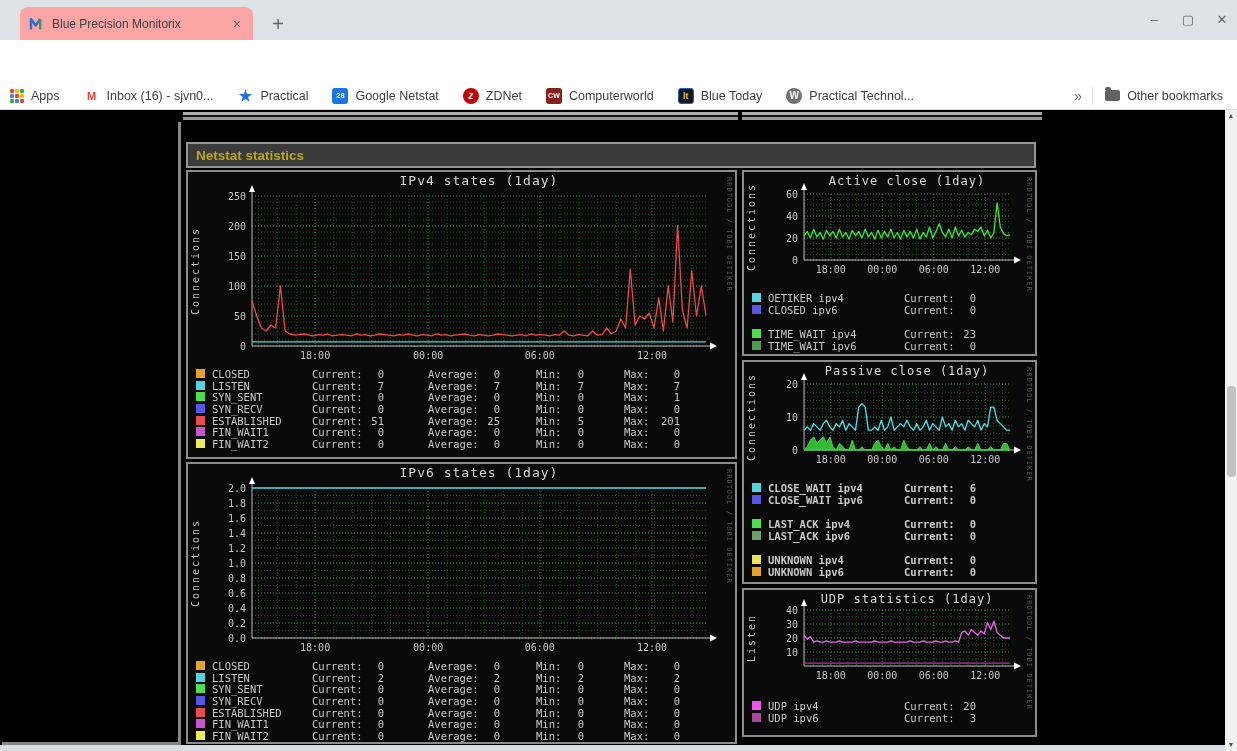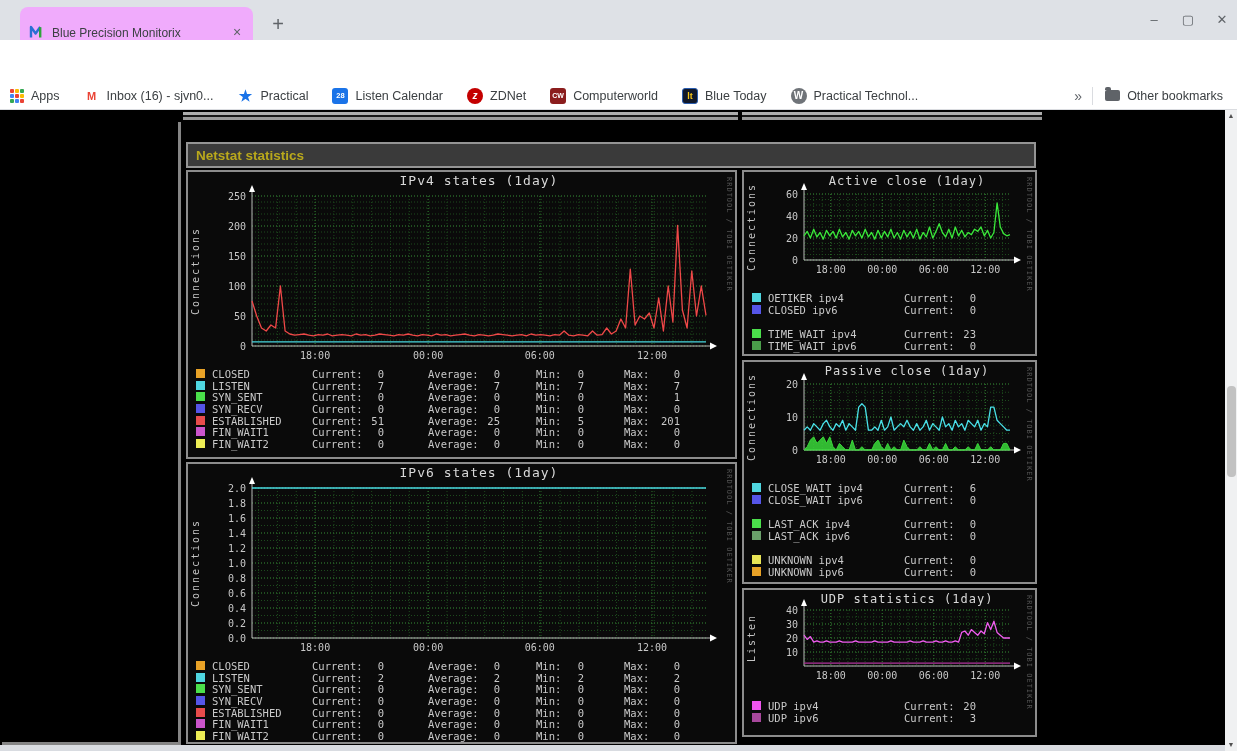--- a/index.html
+++ b/index.html
@@ -2,22 +2,22 @@
 <html><head>
 <meta charset="utf-8">
 <style>
   html,body{margin:0;padding:0;background:#222;}
   .stage{position:relative;width:1237px;height:751px;overflow:hidden;
          font-family:"Liberation Sans",sans-serif;background:#000;}
   .abs{position:absolute;}
 
   
   .tabstrip{left:0;top:0;width:1237px;height:40px;background:#dee1e6;}
-  .tab{left:20px;top:7px;width:233px;height:33px;background:#f0abfc;
-       border-radius:8px 8px 0 0;display:flex;align-items:flex-end;padding:0 8px;box-sizing:border-box;}
+  .tab{left:20px;top:7px;width:233px;height:33px;background:#fca5a5;
+       border-radius:8px 8px 0 0;display:flex;align-items:center;padding:0 8px;box-sizing:border-box;}
   .tab-title{font-size:12px;color:#3c4043;white-space:nowrap;overflow:hidden;flex:1;margin-left:8px;}
   .tab-close{color:#5f6368;font-size:14px;width:16px;text-align:center;cursor:default;}
   .newtab{left:264px;top:10px;width:28px;height:28px;color:#5f6368;font-size:20px;
           display:flex;align-items:center;justify-content:center;}
   .winctl{top:10px;height:20px;color:#5f6368;font-size:13px;width:24px;text-align:center;line-height:20px;}
   .toolbar{left:0;top:40px;width:1237px;height:42px;background:#ffffff;}
   .navbtn{top:49px;width:24px;height:24px;color:#5f6368;font-size:17px;text-align:center;line-height:24px;}
   .urlbar{left:150px;top:47px;width:622px;height:29px;background:#f1f3f4;border-radius:15px;
           display:flex;align-items:center;padding:0 12px;box-sizing:border-box;}
   .info-badge{width:14px;height:14px;border:1.5px solid #5f6368;border-radius:50%;
@@ -190,21 +190,21 @@
         <div class="bm">
           <span class="bm-ico" style="background: rgb(255, 255, 255); color: rgb(234, 67, 53); font-size: 11px;">M</span>
           <span>Inbox (16) - sjvn0...</span>
         </div>
         <div class="bm">
           <span class="bm-ico" style="background: transparent; color: rgb(26, 115, 232); font-size: 15px;">★</span>
           <span>Practical</span>
         </div>
         <div class="bm">
           <span class="bm-ico" style="background: rgb(26, 115, 232); color: rgb(255, 255, 255); font-size: 7.5px;">28</span>
-          <span>Listen Calendar</span>
+          <span>Google Netstat</span>
         </div>
         <div class="bm">
           <span class="bm-ico" style="background: rgb(196, 0, 0); border-radius: 50%; color: rgb(255, 255, 255); font-size: 10px; font-style: italic;">z</span>
           <span>ZDNet</span>
         </div>
         <div class="bm">
           <span class="bm-ico" style="background: rgb(139, 29, 29); color: rgb(255, 255, 255); font-size: 7px;">CW</span>
           <span>Computerworld</span>
         </div>
         <div class="bm">
@@ -724,21 +724,21 @@
           <text x="241.28" y="101" text-anchor="middle" font-size="10" fill="#c8c8c8">12:00</text>
           <line x1="60" y1="16" x2="60" y2="88" stroke="#b8b8b8" stroke-width="1"></line>
           <line x1="60" y1="88" x2="274" y2="88" stroke="#b8b8b8" stroke-width="1"></line>
           <polygon points="57,18 63,18 60,11" fill="#fff"></polygon>
           <polygon points="270,84.5 270,91.5 277,88" fill="#fff"></polygon>
           <path d="M60,88 L60.0,88.0 L63.2,84.7 L66.4,78.1 L69.7,74.8 L72.9,81.4 L76.1,78.1 L79.3,74.8 L82.5,81.4 L85.8,74.8 L89.0,84.7 L92.2,88.0 L95.4,81.4 L98.6,84.7 L101.8,88.0 L105.1,88.0 L108.3,78.1 L111.5,88.0 L114.7,88.0 L117.9,84.7 L121.2,88.0 L124.4,88.0 L127.6,88.0 L130.8,81.4 L134.0,78.1 L137.3,84.7 L140.5,88.0 L143.7,81.4 L146.9,88.0 L150.1,84.7 L153.3,88.0 L156.6,88.0 L159.8,78.1 L163.0,84.7 L166.2,88.0 L169.4,88.0 L172.7,88.0 L175.9,84.7 L179.1,88.0 L182.3,88.0 L185.5,81.4 L188.8,88.0 L192.0,84.7 L195.2,88.0 L198.4,88.0 L201.6,81.4 L204.8,88.0 L208.1,88.0 L211.3,84.7 L214.5,88.0 L217.7,88.0 L220.9,88.0 L224.2,84.7 L227.4,88.0 L230.6,88.0 L233.8,81.4 L237.0,88.0 L240.3,88.0 L243.5,88.0 L246.7,84.7 L249.9,88.0 L253.1,88.0 L256.3,88.0 L259.6,81.4 L262.8,81.4 L266.0,88.0 L266,88 Z" fill="#3ad83a" fill-opacity="0.85" stroke="#3ad83a" stroke-width="1"></path>
           <polyline points="60.0,68.2 63.2,64.9 66.4,68.2 69.7,61.6 72.9,64.9 76.1,68.2 79.3,61.6 82.5,58.3 85.8,64.9 89.0,68.2 92.2,61.6 95.4,64.9 98.6,58.3 101.8,68.2 105.1,61.6 108.3,64.9 111.5,68.2 114.7,45.1 117.9,41.8 121.2,45.1 124.4,68.2 127.6,68.2 130.8,64.9 134.0,68.2 137.3,58.3 140.5,68.2 143.7,64.9 146.9,55.0 150.1,68.2 153.3,64.9 156.6,61.6 159.8,64.9 163.0,58.3 166.2,64.9 169.4,68.2 172.7,61.6 175.9,68.2 179.1,64.9 182.3,58.3 185.5,68.2 188.8,61.6 192.0,64.9 195.2,68.2 198.4,55.0 201.6,64.9 204.8,61.6 208.1,68.2 211.3,58.3 214.5,64.9 217.7,61.6 220.9,68.2 224.2,58.3 227.4,61.6 230.6,64.9 233.8,58.3 237.0,68.2 240.3,61.6 243.5,64.9 246.7,45.1 249.9,45.1 253.1,58.3 256.3,61.6 259.6,64.9 262.8,68.2 266.0,68.2" fill="none" stroke="#49e0e8" stroke-width="1.3" stroke-linejoin="round"></polyline>
           <text x="163" y="13" text-anchor="middle" font-size="12" fill="#d8d8d8" letter-spacing="1">Passive close  (1day)</text>
           <text x="11" y="55" text-anchor="middle" font-size="10" fill="#c4c4c4" letter-spacing="2" transform="rotate(-90 11 55)">Connections</text>
         </svg>
-      <div class="legend" style="padding-top: 4px;">
+      <div class="legend" style="padding-top: 4px; font-weight: bold;">
           <div class="lrow-s">
             <span class="sw" style="background:#4fd6e0"></span>
             <span class="ln">CLOSE_WAIT ipv4</span>
             <span class="ll" style="left:160px">Current:</span>
             <span class="lv" style="left:200px;width:32px">6</span>
           </div>
           <div class="lrow-s">
             <span class="sw" style="background:#5555e8"></span>
             <span class="ln">CLOSE_WAIT ipv6</span>
             <span class="ll" style="left:160px">Current:</span>

